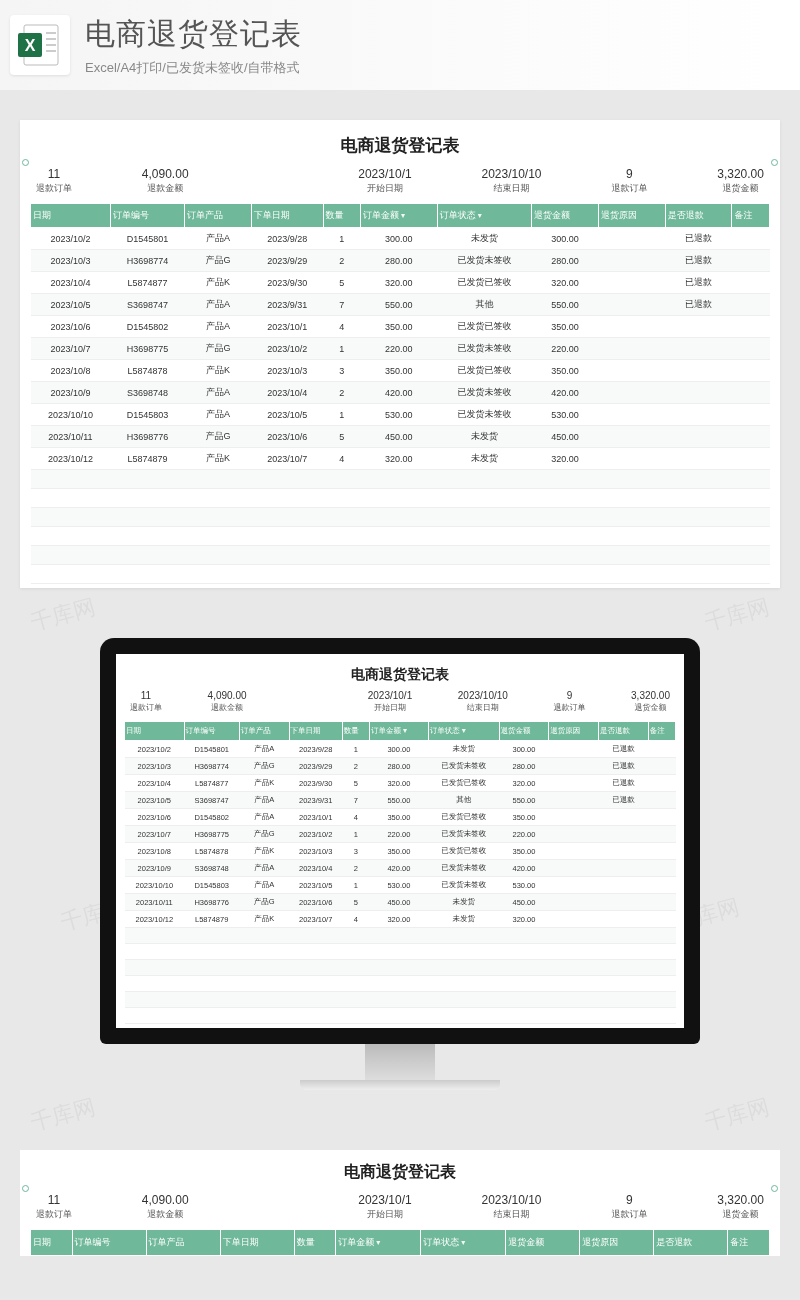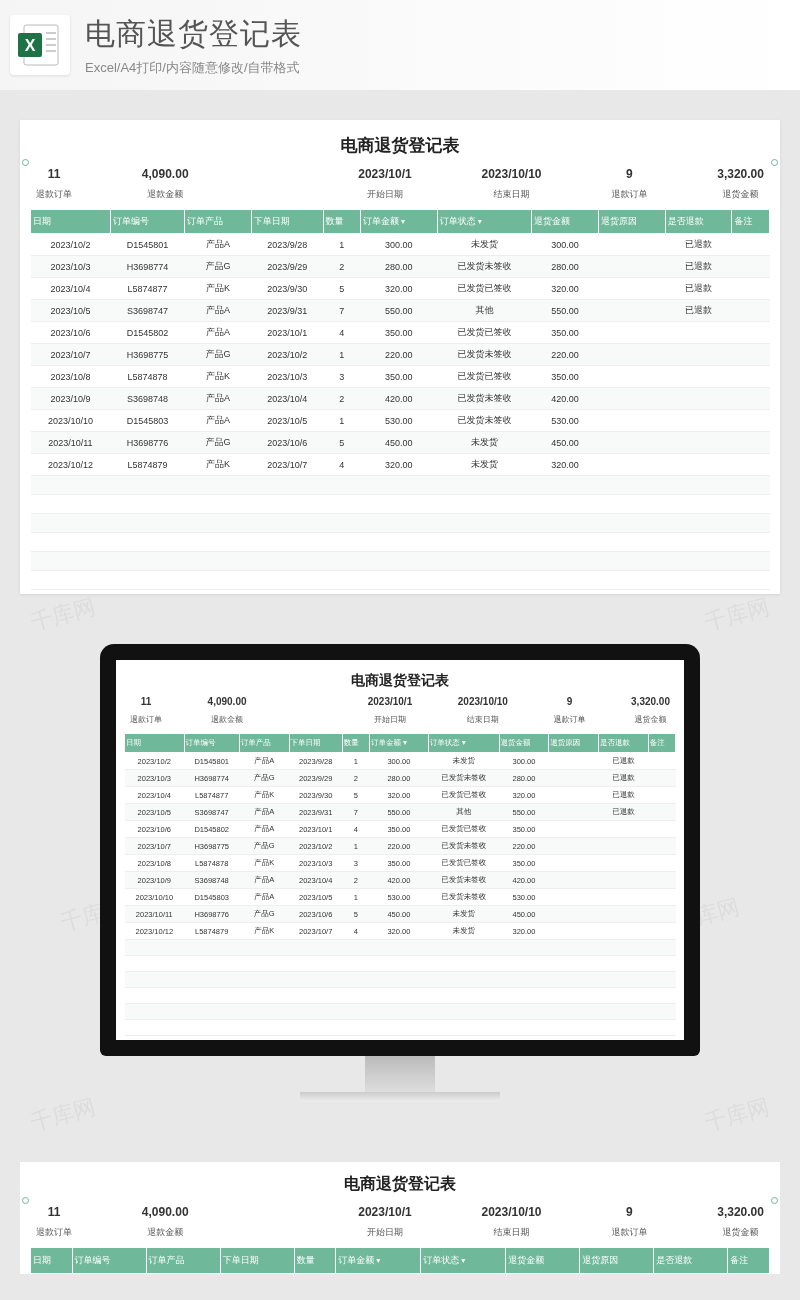--- a/index.html
+++ b/index.html
@@ -63,22 +63,22 @@
     font-weight: 700;
     color: #222;
     margin-bottom: 10px;
   }
   .summary-row {
     display: flex;
     justify-content: space-between;
     padding: 0 6px 8px;
   }
   .sum-cell { text-align: center; flex:0 0 auto; }
-  .sum-val { font-size: 12px; font-weight: 700; color: #333; }
-  .sum-lbl { font-size: 9px; color: #555; margin-top:7px;text-align:center; }
+  .sum-val { font-size: 12px; font-weight: 400; color: #333; }
+  .sum-lbl { font-size: 9px; color: #555; margin-top:1px;text-align:center; }
   .gap { flex: 0 0 30px; }
 
   table.sheet {
     width: 100%;
     border-collapse: collapse;
     font-size: 9px;
   }
   table.sheet th {
     background: #6fb89a;
     color: #fff;
@@ -174,21 +174,21 @@
       <rect x="2" y="12" width="24" height="24" rx="2" fill="#1f7246"></rect>
       <text x="14" y="30" text-anchor="middle" fill="#fff" font-size="16" font-family="Arial" font-weight="bold">X</text>
       <line x1="30" y1="12" x2="40" y2="12" stroke="#ccc" stroke-width="2"></line>
       <line x1="30" y1="18" x2="40" y2="18" stroke="#ccc" stroke-width="2"></line>
       <line x1="30" y1="24" x2="40" y2="24" stroke="#ccc" stroke-width="2"></line>
       <line x1="30" y1="30" x2="40" y2="30" stroke="#ccc" stroke-width="2"></line>
     </svg>
   </div>
   <div class="header-text">
     <div class="header-title">电商退货登记表</div>
-    <div class="header-sub">Excel/A4打印/内容随意修改/自带格式</div>
+    <div class="header-sub">Excel/A4打印/已发货未签收/自带格式</div>
   </div>
 </div>
 
 <div class="watermark" style="top:160px;left:30px">千库网</div>
 <div class="watermark" style="top:160px;right:30px">千库网</div>
 <div class="watermark" style="top:420px;left:80px">千库网</div>
 <div class="watermark" style="top:420px;right:60px">千库网</div>
 <div class="watermark" style="top:600px;left:30px">千库网</div>
 <div class="watermark" style="top:600px;right:30px">千库网</div>
 <div class="watermark" style="top:900px;left:60px">千库网</div>

